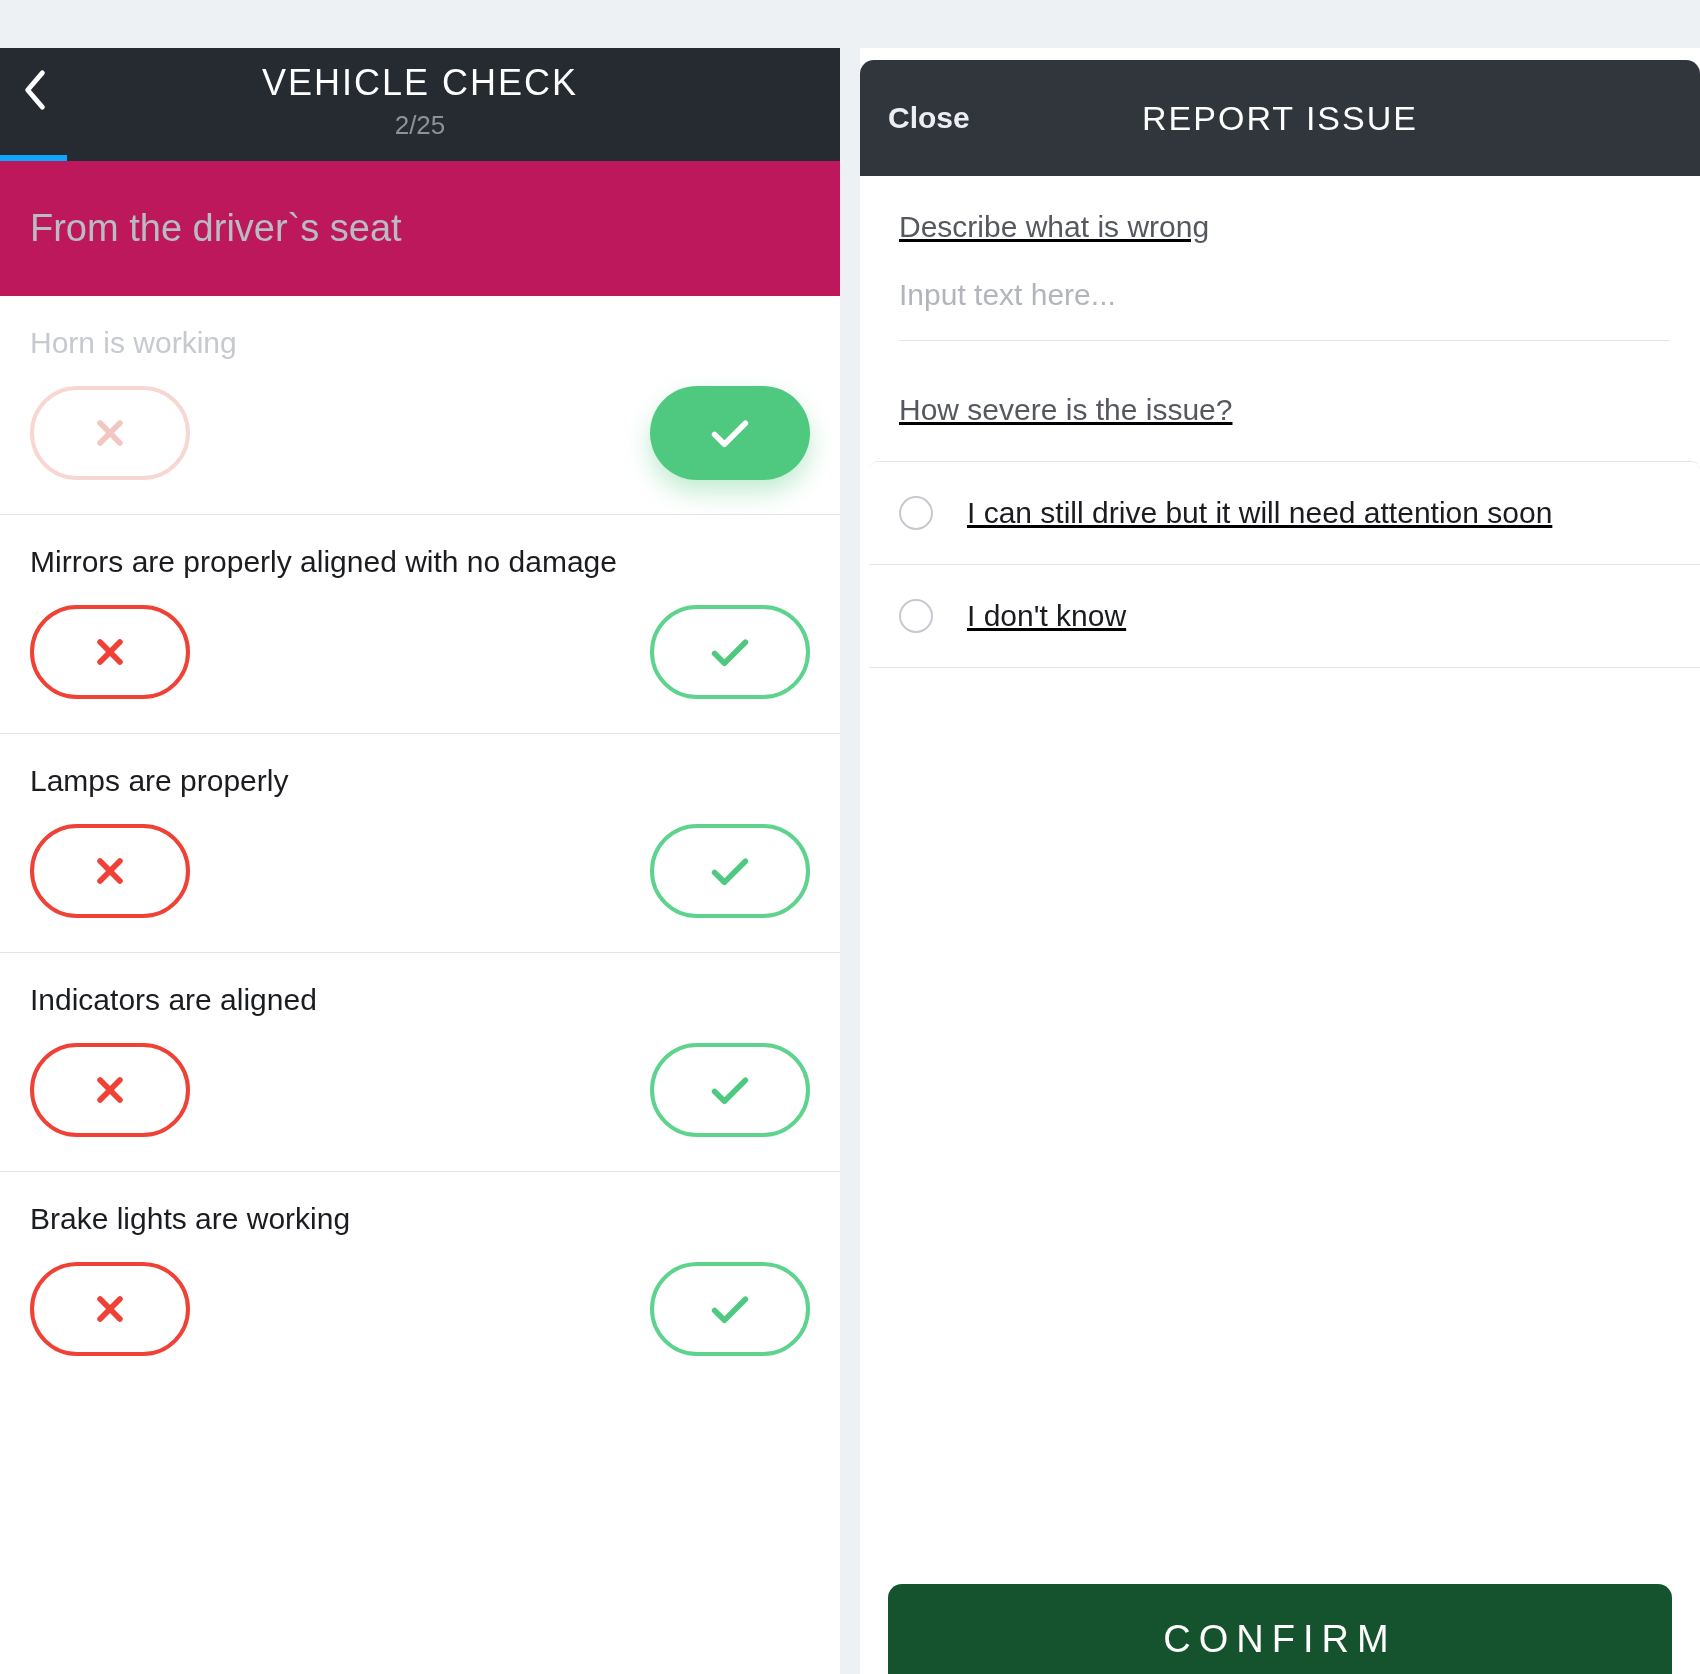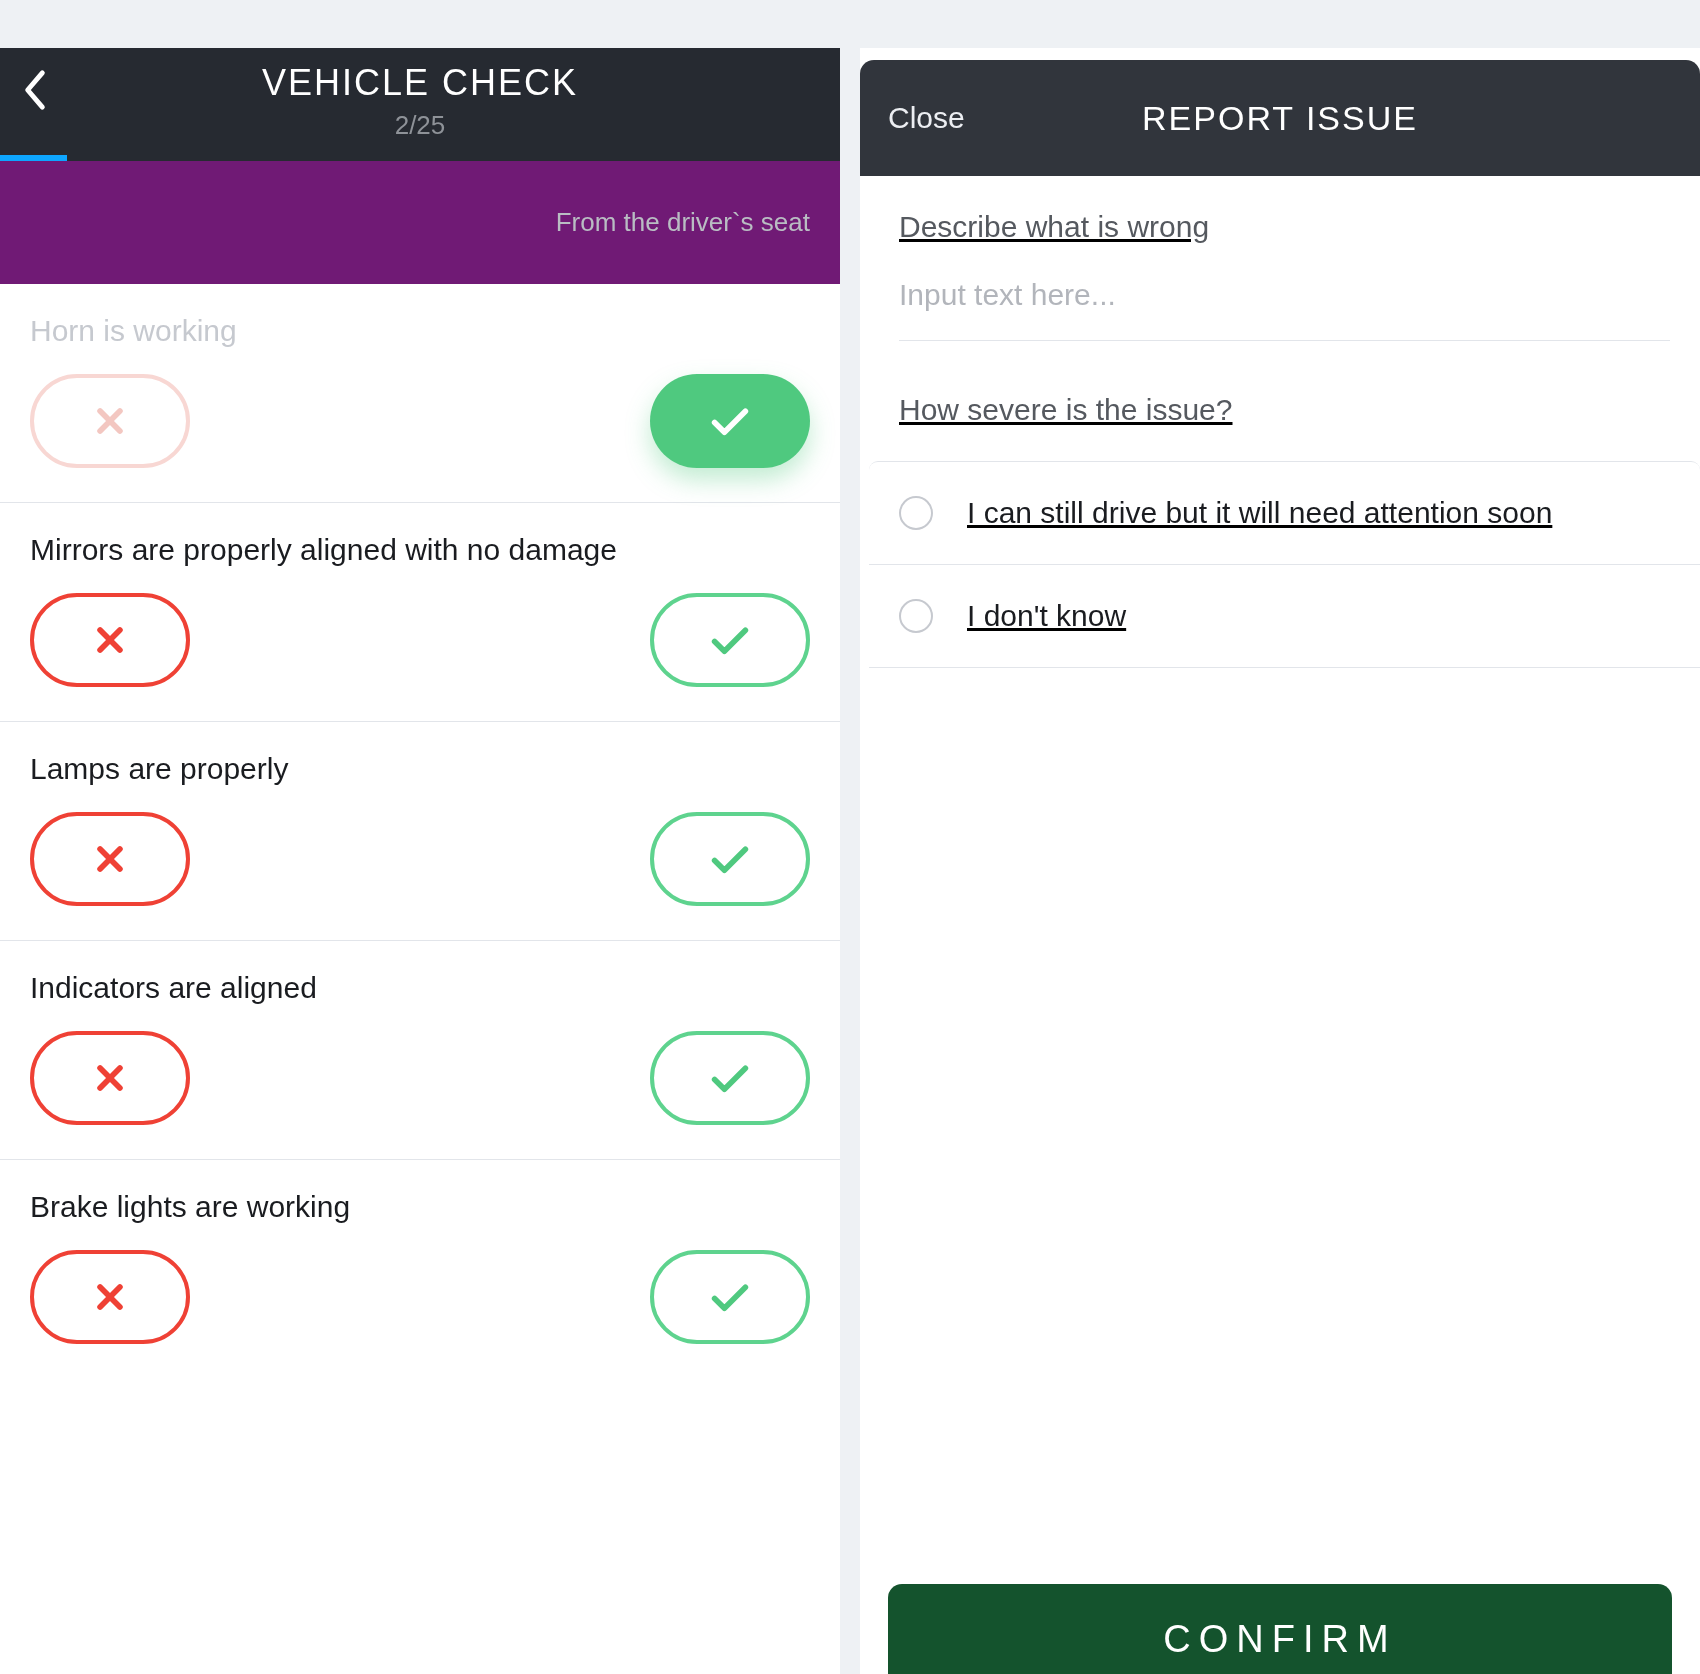--- a/index.html
+++ b/index.html
@@ -7,37 +7,37 @@
   .wrap { display: flex; gap: 20px; width: 1700px; height: 1674px; }
   .phone { width: 840px; height: 1674px; background: #fff; position: relative; overflow: hidden; margin-top: 48px; }
 
   
   .vc-header { background: #262a31; color: #fff; position: relative; padding-top: 14px; }
   .vc-back { position: absolute; left: 18px; top: 20px; }
   .vc-title { text-align: center; font-size: 36px; letter-spacing: 2px; font-weight: 500; }
   .vc-progresslabel { text-align: center; color: #8e9298; font-size: 26px; margin-top: 6px; margin-bottom: 14px; }
   .vc-progressbar { height: 6px; width: 100%; background: #262a31; }
   .vc-progressbar .fill { height: 100%; width: 8%; background: #0ea6ff; }
-  .vc-section { background: #701a75; color: #b9bdc3; font-size: 26px; padding: 46px 30px; text-align: right; }
+  .vc-section { background: #be185d; color: #b9bdc3; font-size: 38px; padding: 46px 30px; }
   .vc-list {}
   .vc-item { border-bottom: 1px solid #e2e5ea; padding: 30px 30px 34px 30px; }
   .vc-item.last { border-bottom: none; }
   .vc-question { font-size: 30px; color: #1a1c20; margin-bottom: 26px; }
   .vc-question.muted { color: #c6c9cf; }
   .vc-buttons { display: flex; justify-content: space-between; align-items: center; }
   .pill { width: 160px; height: 94px; border-radius: 50px; display: flex; align-items: center; justify-content: center; cursor: pointer; }
   .pill svg { display: block; }
   .pill.x-outline { border: 4px solid #ef4135; background: #fff; }
   .pill.x-muted   { border: 4px solid #f8d7d3; background: #fff; }
   .pill.v-outline { border: 4px solid #5ed38e; background: #fff; }
   .pill.v-filled  { background: #4fc97f; box-shadow: 0 12px 24px rgba(79,201,127,.35); }
 
   
   .ri-header { background: #31353c; color: #fff; display: flex; align-items: center; justify-content: center; height: 116px; position: relative; border-radius: 14px 14px 0 0; margin-top: 12px; }
-  .ri-close { position: absolute; left: 28px; font-size: 30px; color: #eceef2; cursor: pointer; }
+  .ri-close { position: absolute; left: 28px; font-size: 30px; color: #eceef2; cursor: pointer; font-weight: bold; }
   .ri-title { font-size: 34px; letter-spacing: 2px; font-weight: 500; }
   .ri-body { padding: 34px 30px 0 39px; text-decoration: underline; }
   .ri-label { font-size: 30px; color: #55595f; margin-bottom: 34px; }
   .ri-inputwrap { border-bottom: 1px solid #e2e5ea; padding-bottom: 28px; margin-bottom: 52px; }
   .ri-input { width: 100%; border: none; outline: none; font-size: 30px; color: #55595f; background: transparent; }
   .ri-input::placeholder { color: #b2b5bb; }
   .ri-options { margin: 0 -30px; border-top: 1px solid #e2e5ea; border-radius: 9px; }
   .ri-option { display: flex; align-items: center; gap: 34px; padding: 34px 30px; border-bottom: 1px solid #e2e5ea; cursor: pointer; }
   .ri-radio { width: 34px; height: 34px; flex: none; border: 2px solid #c6c9cf; border-radius: 50%; background: #fff; }
   .ri-option-label { font-size: 30px; color: #1a1c20; }

